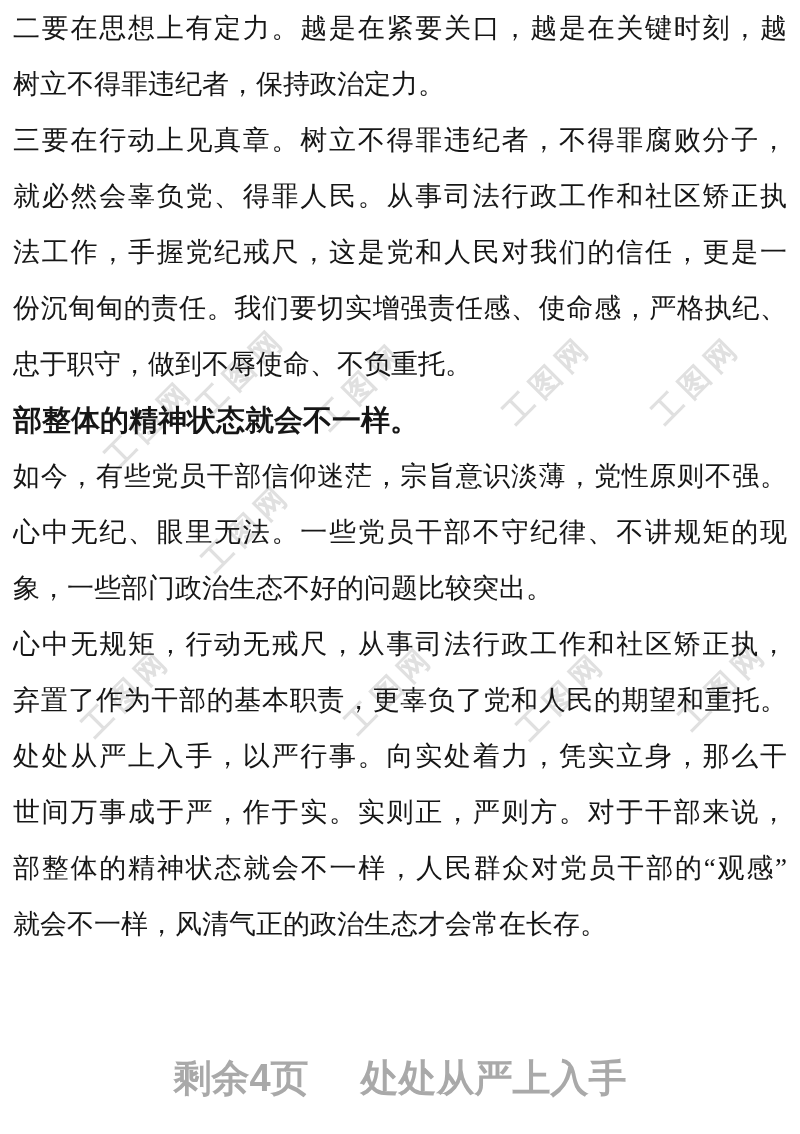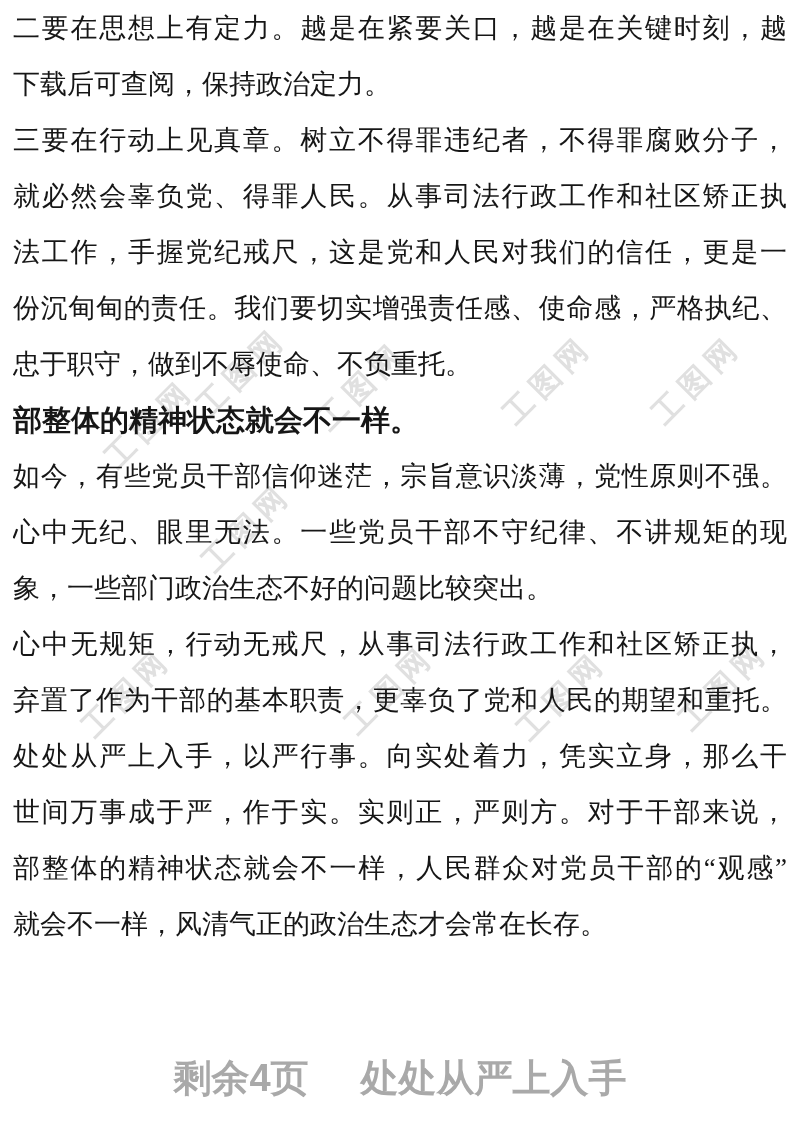--- a/index.html
+++ b/index.html
@@ -72,21 +72,21 @@
       <div class="wm" style="left: 697px; top: 380px; color: rgb(224, 224, 224);">工图网</div>
       <div class="wm" style="left: 247px; top: 528px; color: rgb(224, 224, 224);">工图网</div>
       <div class="wm" style="left: 127px; top: 693px; color: rgb(224, 224, 224);">工图网</div>
       <div class="wm" style="left: 390px; top: 690px; color: rgb(224, 224, 224);">工图网</div>
       <div class="wm" style="left: 562px; top: 696px; color: rgb(224, 224, 224);">工图网</div>
       <div class="wm" style="left: 724px; top: 686px; color: rgb(224, 224, 224);">工图网</div>
     </div>
 
   <div id="lines-container">
       <div class="line body fill">二要在思想上有定力。越是在紧要关口，越是在关键时刻，越</div>
-      <div class="line body">下载后可查阅，保持政治定力。</div>
+      <div class="line body">树立不得罪违纪者，保持政治定力。</div>
       <div class="line body fill">三要在行动上见真章。树立不得罪违纪者，不得罪腐败分子，</div>
       <div class="line body fill">就必然会辜负党、得罪人民。从事司法行政工作和社区矫正执</div>
       <div class="line body fill">法工作，手握党纪戒尺，这是党和人民对我们的信任，更是一</div>
       <div class="line body fill">份沉甸甸的责任。我们要切实增强责任感、使命感，严格执纪、</div>
       <div class="line body">忠于职守，做到不辱使命、不负重托。</div>
       <div class="line heading">部整体的精神状态就会不一样。</div>
       <div class="line body fill">如今，有些党员干部信仰迷茫，宗旨意识淡薄，党性原则不强。</div>
       <div class="line body fill">心中无纪、眼里无法。一些党员干部不守纪律、不讲规矩的现</div>
       <div class="line body">象，一些部门政治生态不好的问题比较突出。</div>
       <div class="line body fill">心中无规矩，行动无戒尺，从事司法行政工作和社区矫正执，</div>

